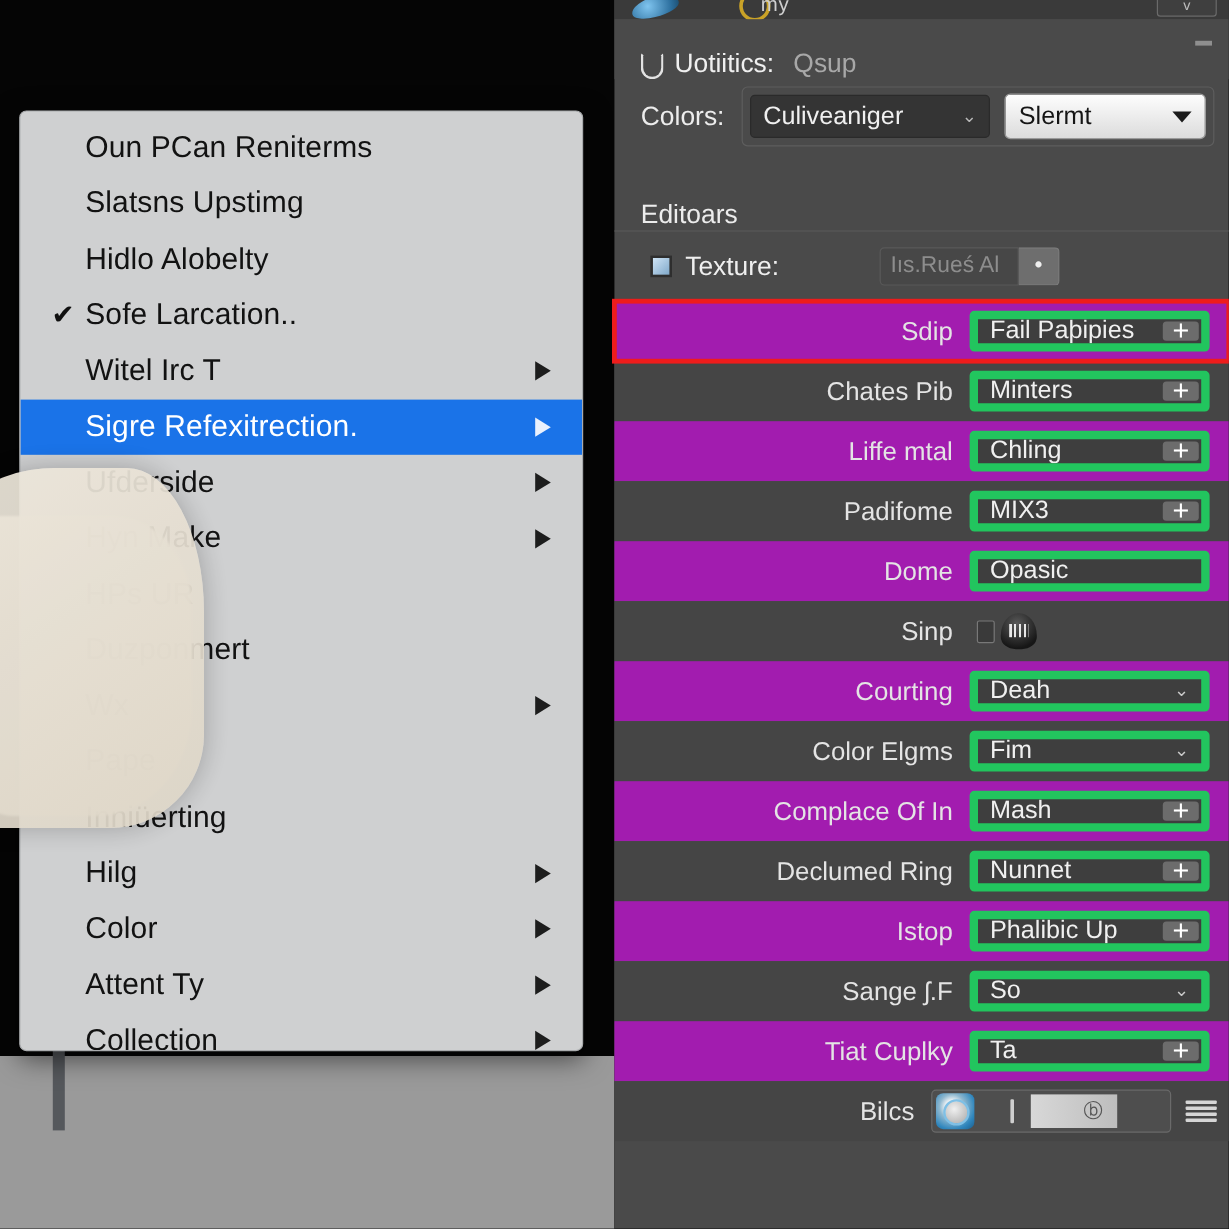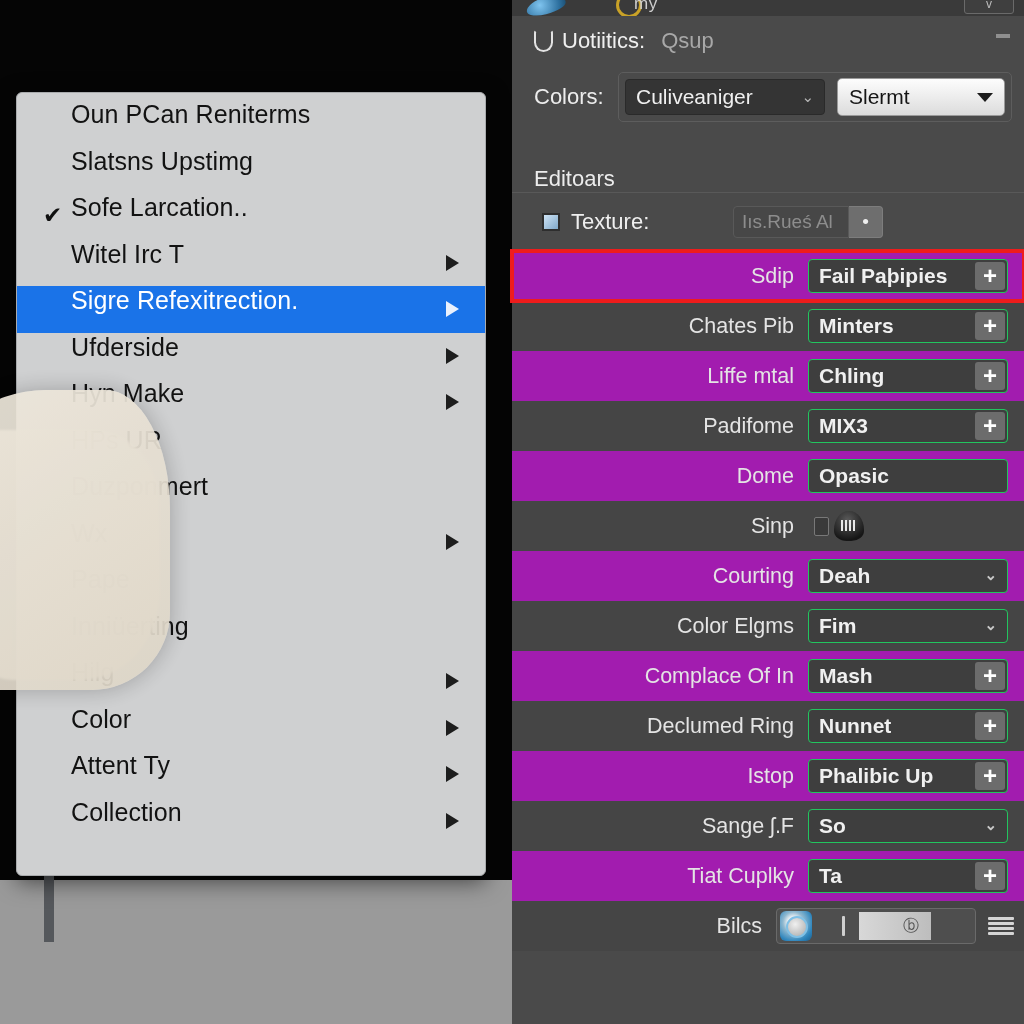--- a/index.html
+++ b/index.html
@@ -47,21 +47,21 @@
     background: #cfd0d1;
     border: 1px solid #a9abad;
     border-radius: 6px;
     box-shadow: 0 6px 22px rgba(0,0,0,.55);
     overflow: hidden;
     padding: 7px 0;
   }
   .menu-item {
     position: relative;
     height: 46.5px;
-    display: flex; 
+    display: flex; align-items: center;
     padding: 0 2px 0 30px;
     color: #121212;
     font-size: 25px;
     letter-spacing: .1px;
     white-space: nowrap;
   }
   .menu-item .mi-check {
     position: absolute; left: 26px; top: 50%; transform: translateY(-52%);
     font-size: 23px; line-height: 1; color: #101010;
   }
@@ -140,21 +140,21 @@
   .hamburger-top {
     position: absolute; right: 12px; top: 8px;
     width: 30px; height: 22px;
     display: flex; flex-direction: column; justify-content: space-between;
   }
   .hamburger-top i { display: block; height: 3px; background: #d8d8d8; border-radius: 1px; }
 
   
   .panel-head {
     position: relative; height: 50px;
-    display: flex; align-items: center; padding: 0 14px 0 22px;
+    display: flex; align-items: flex-end; padding: 0 14px 0 22px;
     background: #4a4a4a;
   }
   .head-ico {
     width: 19px; height: 22px; margin-right: 9px;
     border: 2px solid #e3e3e3;
     border-radius: 3px 3px 10px 10px;
     border-top-color: transparent;
   }
   .head-label { font-size: 22px; color: #efefef; }
   .head-value { font-size: 22px; color: #a8a8a8; margin-left: 16px; }
@@ -242,24 +242,24 @@
     padding-right: 16px;
   }
   .prow.alt { background: #454545; }
   .prow.plain { background: #a21caf; }
   .prow .p-label {
     font-size: 21.5px; color: #e4e4e4; text-align: right;
     margin-right: 14px; white-space: nowrap;
   }
   .p-field {
     width: 200px; height: 34px;
-    background: #3e3e3e; border: 1px solid #22c55e; border-radius: 4px;
+    background: #3e3e3e; border: 7px solid #22c55e; border-radius: 4px;
     display: flex; align-items: center;
     font-size: 21px; color: #f0f0f0;
-    padding: 0 10px; position: relative; overflow: hidden; font-weight: bold;
+    padding: 0 10px; position: relative; overflow: hidden;
   }
   .p-field.with-plus { padding-right: 38px; }
   .p-plus {
     position: absolute; right: 2px; top: 2px; bottom: 2px; width: 30px;
     background: #6c6c6c; border-radius: 3px;
     display: flex; align-items: center; justify-content: center;
     font-size: 24px; color: #fff; line-height: 1;
   }
   .p-chev {
     position: absolute; right: 10px; top: 50%; transform: translateY(-55%);
@@ -333,20 +333,23 @@
   </div>
 
   <div class="menu" id="menu">
       <div class="menu-item">
         <span class="mi-label">Oun PCan Reniterms</span>
       </div>
       <div class="menu-item">
         <span class="mi-label">Slatsns Upstimg</span>
       </div>
       <div class="menu-item">
+        <span class="mi-label">Hidlo Alobelty</span>
+      </div>
+      <div class="menu-item">
         <span class="mi-check">✔</span>
         <span class="mi-label">Sofe Larcation..</span>
       </div>
       <div class="menu-item">
         <span class="mi-label">Witel Irc T</span>
         <span class="mi-arrow"></span>
       </div>
       <div class="menu-item selected">
         <span class="mi-label">Sigre Refexitrection.</span>
         <span class="mi-arrow"></span>

